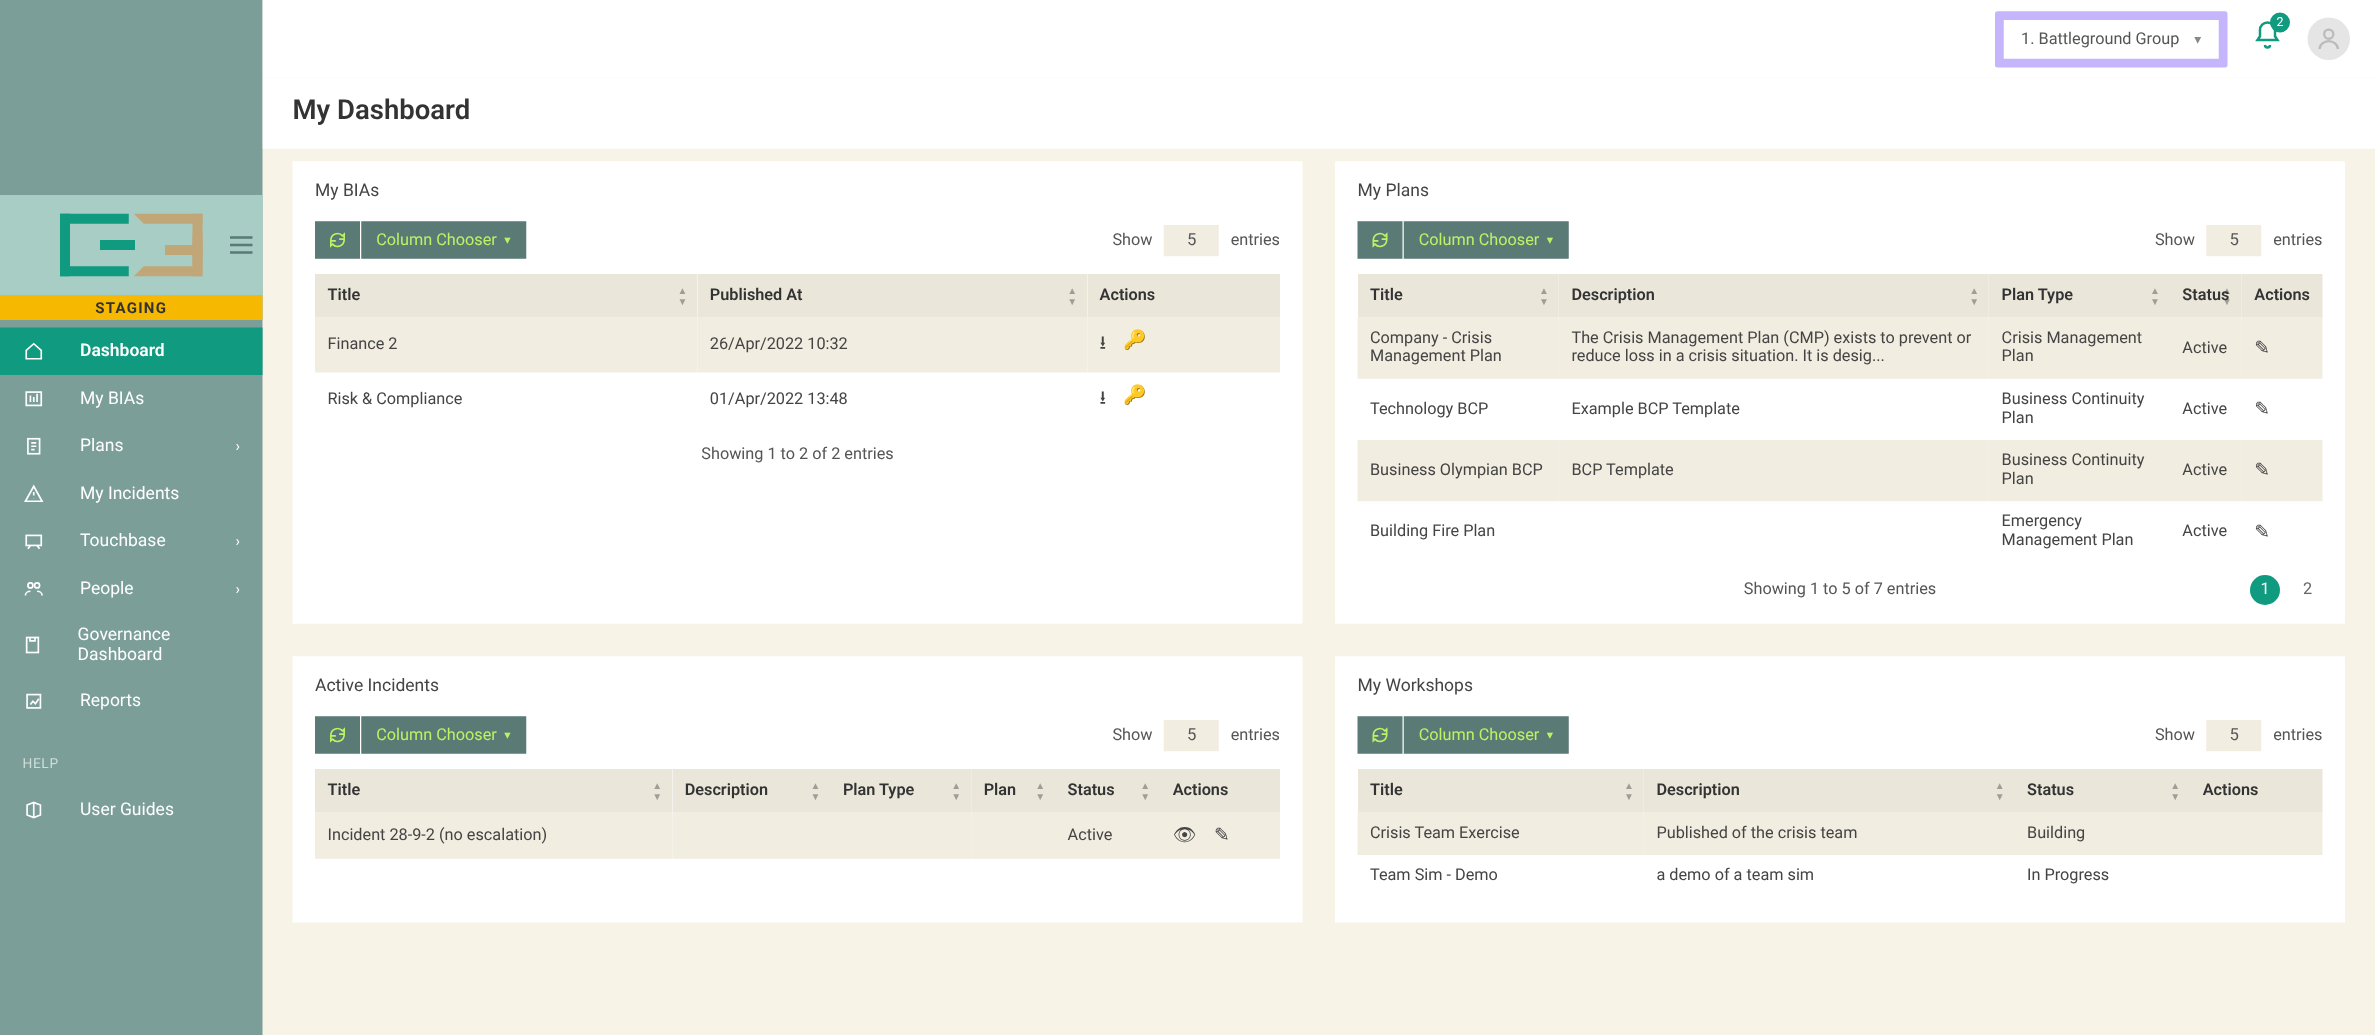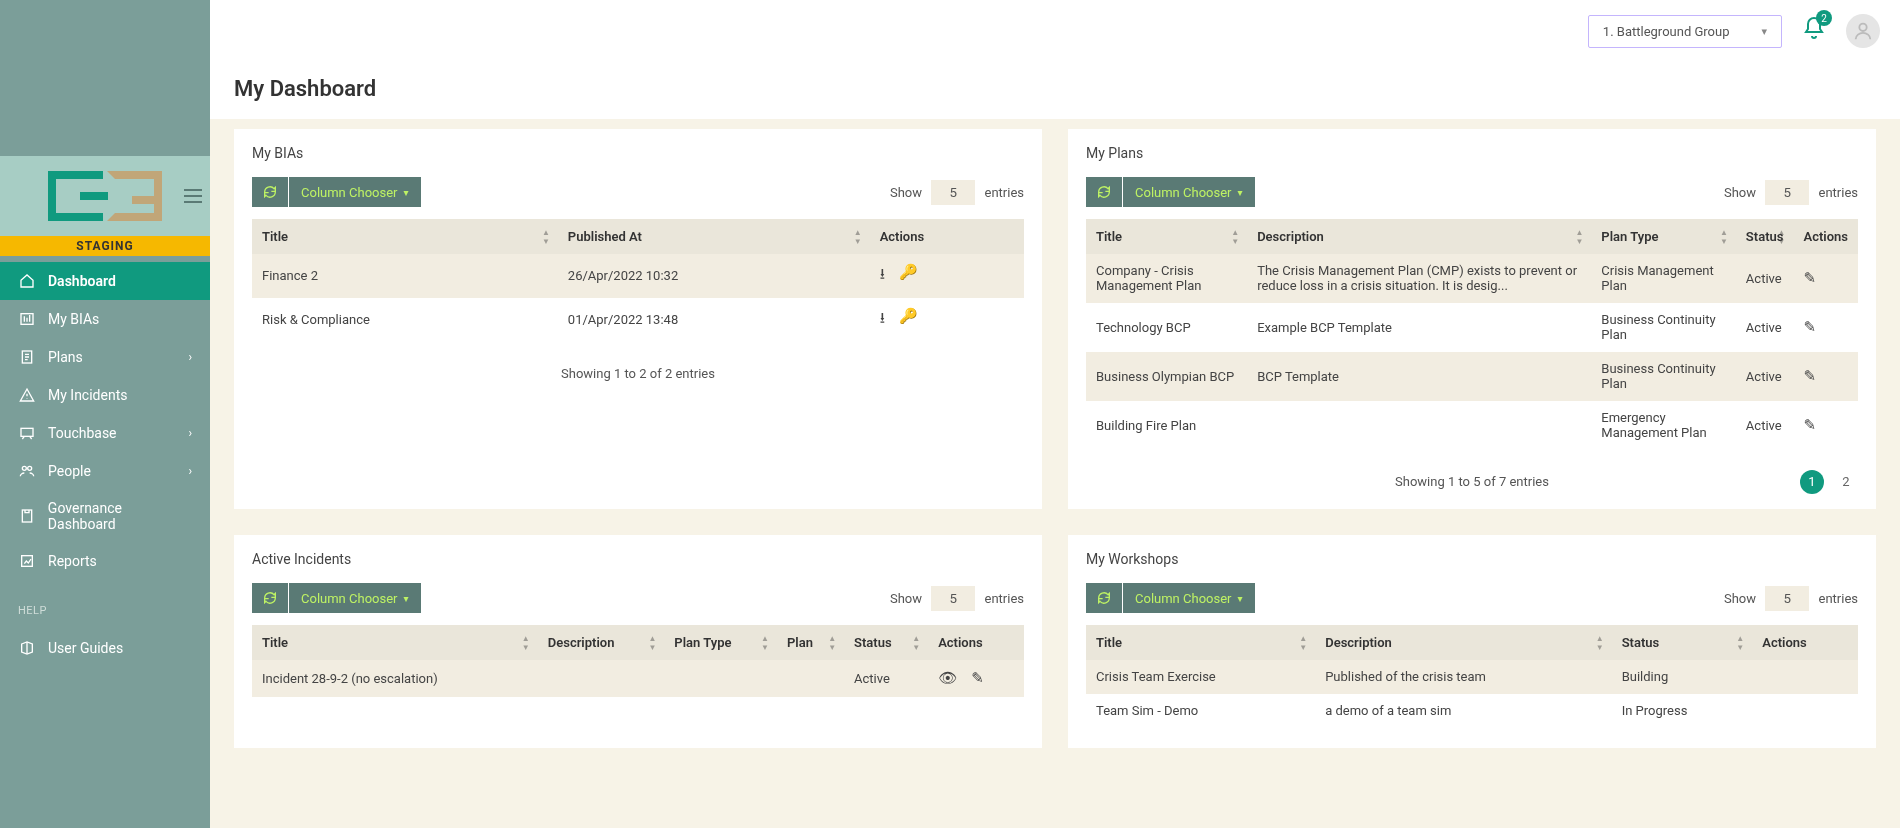--- a/index.html
+++ b/index.html
@@ -12,29 +12,29 @@
 .logo-c::after { content:''; position:absolute; top:50%; transform:translateY(-50%); right:-5px; width:28px; height:8px; background:#109a7f; }
 .logo-g { width: 55px; height: 50px; border: 8px solid #c1a678; border-left-color: transparent; position: relative; }
 .logo-g::after { content:''; position:absolute; top:50%; right:-8px; width:30px; height:8px; background:#c1a678; }
 .logo-g::before { content:''; position:absolute; top:25%; right:-8px; width:8px; height:25px; background:#c1a678; }
 .hamburger { position:absolute; right:8px; top:50%; transform:translateY(-50%); display:flex; flex-direction:column; gap:4px; cursor:pointer; }
 .hamburger span { width:18px; height:2px; background:#5a7a75; }
 
 .staging { background: #f6b800; text-align: center; font-size: 12px; font-weight: 700; color: #333; padding: 3px 0; letter-spacing: 1px; }
 
 .nav { list-style: none; padding: 6px 0; }
-.nav li { display: flex; align-items: center; gap: 12px; padding: 10px 18px; color: #fff; font-size: 14px; cursor: pointer; }
+.nav li { display: flex; align-items: center; gap: 28px; padding: 10px 18px; color: #fff; font-size: 14px; cursor: pointer; }
 .nav li.active { background: #109a7f; font-weight: 600; }
 .nav li .icon { width: 18px; height: 18px; display: inline-flex; align-items:center; justify-content:center;}
 .nav li .chev { margin-left: auto; font-size: 12px; }
 .help-label { color: #d0ddd9; font-size: 11px; padding: 18px 18px 6px; letter-spacing: .5px;}
 
 .main { flex: 1; overflow-y: auto; }
 .topbar { background: #fff; height: 62px; display: flex; justify-content: flex-end; align-items: center; padding: 0 20px; gap: 20px; }
-.dropdown { border: 1px solid #c4b5fd; border-radius: 2px; padding: 8px 14px; font-size: 13px; color: #555; display:flex; align-items:center; gap:32px; cursor:pointer; }
+.dropdown { border: 7px solid #c4b5fd; border-radius: 2px; padding: 8px 14px; font-size: 13px; color: #555; display:flex; align-items:center; gap:12px; cursor:pointer; }
 .bell-wrap { position: relative; cursor:pointer; }
 .bell-icon { color: #109a7f; font-size: 24px; }
 .badge { position: absolute; top: -6px; right: -6px; background: #109a7f; color: #fff; border-radius: 50%; width: 16px; height: 16px; font-size: 10px; display:flex; align-items:center; justify-content:center; }
 .avatar { width: 34px; height: 34px; border-radius: 50%; background: #e5e5e5; display:flex; align-items:center; justify-content:center; color:#bbb; }
 
 .page-title { background: #fff; padding: 14px 24px 18px; font-size: 22px; font-weight: 600; color: #333; }
 
 .panels { display: grid; grid-template-columns: 1fr 1fr; gap: 26px; padding: 10px 24px 30px; }
 .panel { background: #fff; padding: 16px 18px 20px; }
 .panel-title { font-size: 14px; color: #444; margin-bottom: 16px; }
@@ -47,21 +47,21 @@
 .show-entries input { width: 44px; text-align: center; padding: 5px 4px; border: none; background: #f2ede1; margin: 0 6px; color:#555;}
 
 table { width: 100%; border-collapse: collapse; font-size: 13px; }
 th { text-align: left; background: #eae6da; padding: 10px 10px; color: #333; font-weight: 600; position: relative; }
 th .sort { position:absolute; right:8px; top:50%; transform:translateY(-50%); display:flex; flex-direction:column; gap:1px; opacity:.4; font-size:8px; }
 td { padding: 9px 10px; color: #444; border-bottom: 1px solid rgba(0,0,0,0); }
 tr.odd td { background: #f2ede1; margin-left: 11px; }
 .actions-cell { display:flex; gap:14px; }
 .actions-cell span { cursor:pointer; color:#444; font-size:15px; }
 
-.table-footer { display:flex; align-items:center; justify-content:center; margin-top:24px; font-size:13px; color:#555; position:relative;}
+.table-footer { display:flex; align-items:center; justify-content:center; margin-top:14px; font-size:13px; color:#555; position:relative;}
 .pagination { position:absolute; right:0; display:flex; gap:10px; align-items:center;}
 .pagination .pg { width:24px; height:24px; display:inline-flex; align-items:center; justify-content:center; font-size:13px; cursor:pointer; color:#666;}
 .pagination .pg.active { background:#109a7f; color:#fff; border-radius:50%;}
 
 svg { width: 16px; height: 16px; stroke: currentColor; fill: none; stroke-width: 2; }
 </style>
 </head>
 <body>
 
 <aside class="sidebar">

